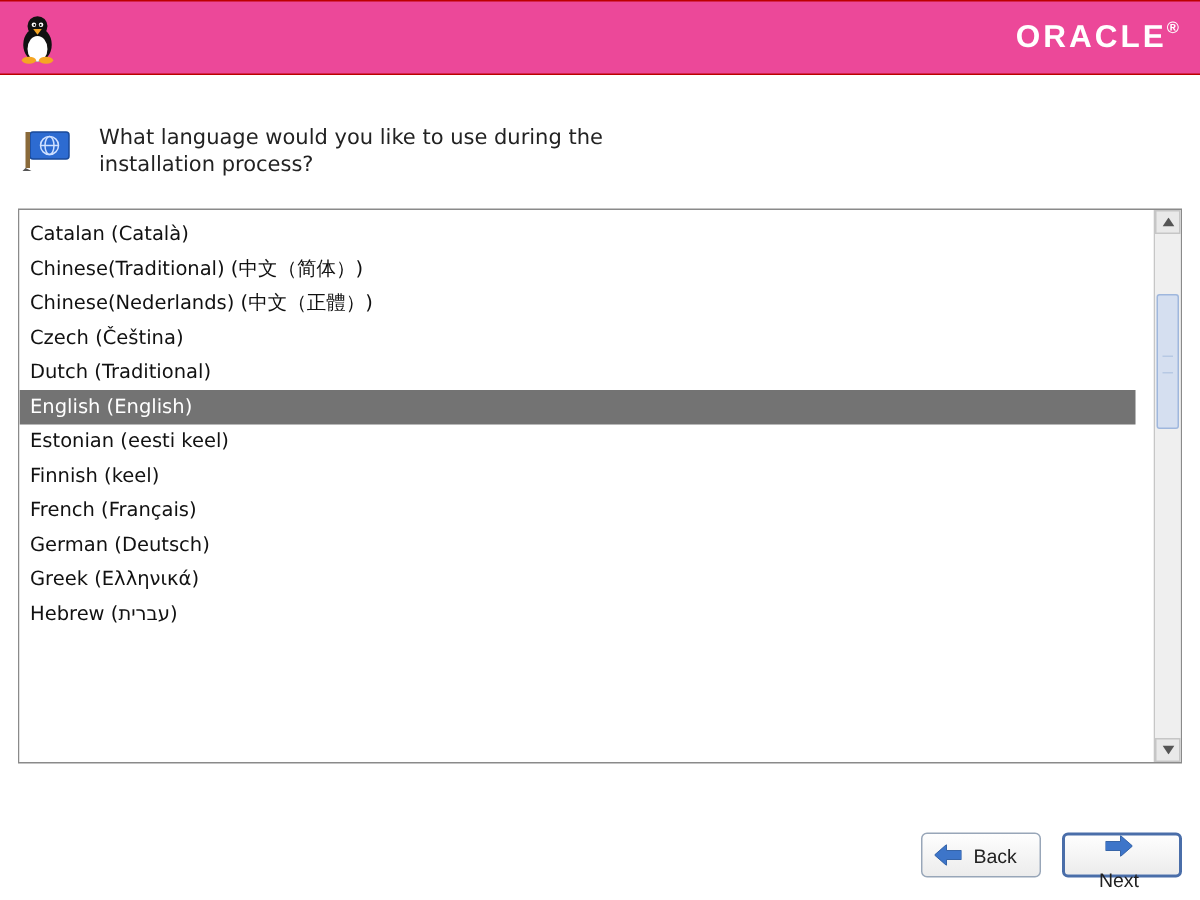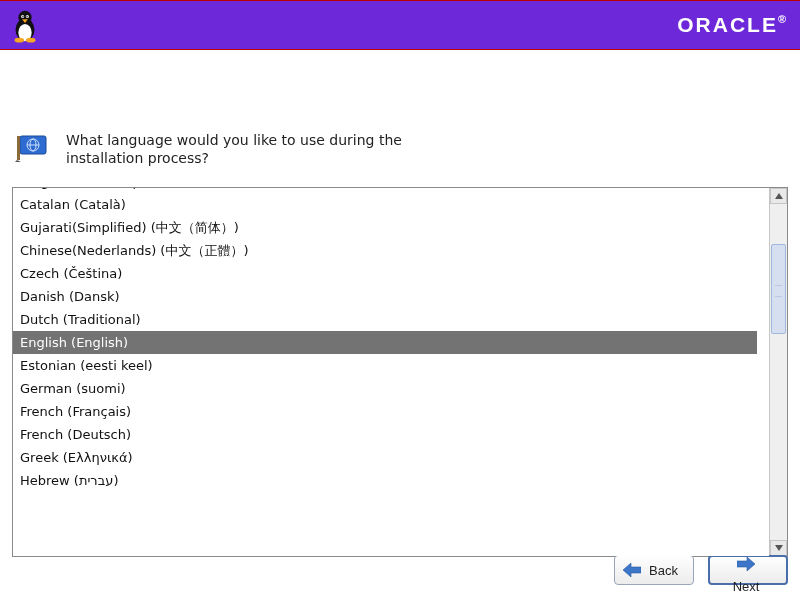--- a/index.html
+++ b/index.html
@@ -9,21 +9,21 @@
     width: 800px;
     height: 600px;
     overflow: hidden;
     font-family: "DejaVu Sans", "Liberation Sans", Arial, sans-serif;
     font-size: 13px;
     background: #fff;
     color: #111;
   }
   .header-bar {
     height: 50px;
-    background: #6d28d9;
+    background: #ec4899;
     border-top: 1px solid #b00;
     border-bottom: 1px solid #b00;
     display: flex;
     align-items: center;
     justify-content: space-between;
     padding: 0 12px 0 6px;
   }
   .tux-wrap {
     width: 38px; height: 38px;
     display:flex; align-items:center; justify-content:center;
@@ -39,21 +39,20 @@
   .content {
     padding: 34px 12px 0 12px;
     height: 490px;
   }
   .prompt-row {
     display: flex;
     align-items: flex-start;
     gap: 16px;
     margin-left: 2px;
     margin-bottom: 20px;
-    margin-top: 48px;
   }
   .lang-flag {
     width: 36px; height: 28px;
     flex: 0 0 auto;
     margin-top:2px;
   }
   .prompt-text {
     font-size: 14px;
     color: #222;
     line-height: 1.25;
@@ -192,30 +191,29 @@
       </svg>
     </div>
     <div class="prompt-text">What language would you like to use during the installation process?</div>
   </div>
 
   <div class="list-shell">
     <div class="lang-list">
       <div class="lang-list-inner" id="lang-list-inner">
           <div class="lang-item">Bulgarian (Български)</div>
           <div class="lang-item">Catalan (Català)</div>
-          <div class="lang-item">Gujarati(Simplified) (中文（简体）)</div>
+          <div class="lang-item">Chinese(Traditional) (中文（简体）)</div>
           <div class="lang-item">Chinese(Nederlands) (中文（正體）)</div>
           <div class="lang-item">Czech (Čeština)</div>
-          <div class="lang-item">Danish (Dansk)</div>
           <div class="lang-item">Dutch (Traditional)</div>
           <div class="lang-item selected">English (English)</div>
           <div class="lang-item">Estonian (eesti keel)</div>
-          <div class="lang-item">German (suomi)</div>
+          <div class="lang-item">Finnish (keel)</div>
           <div class="lang-item">French (Français)</div>
-          <div class="lang-item">French (Deutsch)</div>
+          <div class="lang-item">German (Deutsch)</div>
           <div class="lang-item">Greek (Ελληνικά)</div>
           <div class="lang-item">Hebrew (עברית)</div>
         </div>
     </div>
     <div class="vscroll">
       <div class="btn">
         <svg width="8" height="6">
             <polygon points="4,0 8,6 0,6" fill="#555"></polygon>
           </svg>
       </div>

